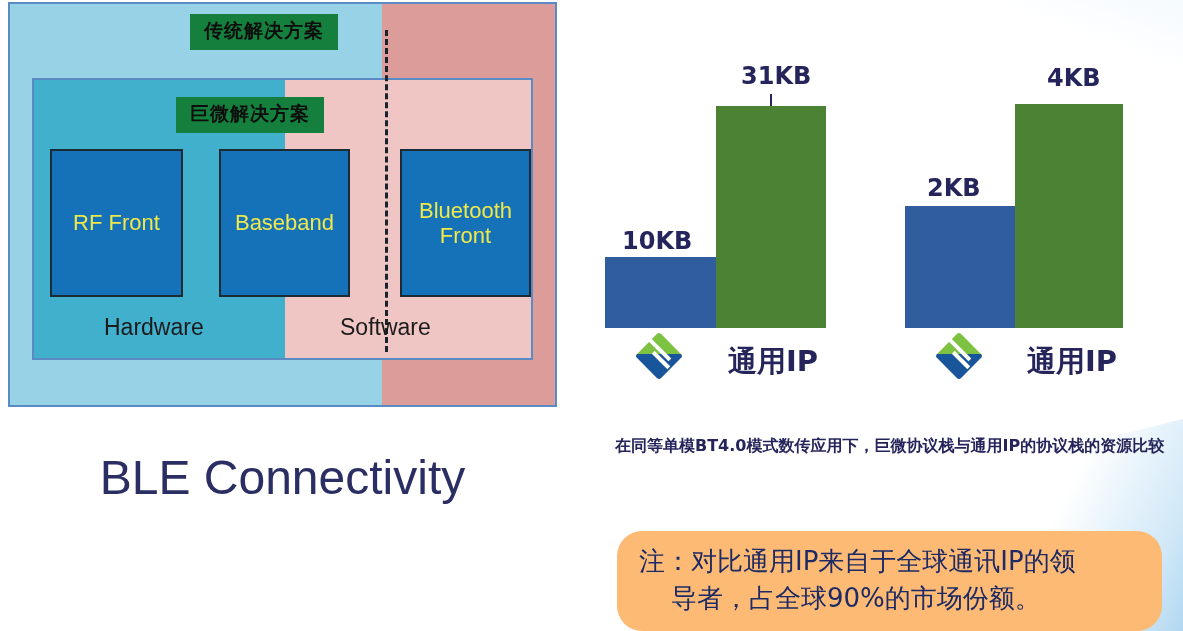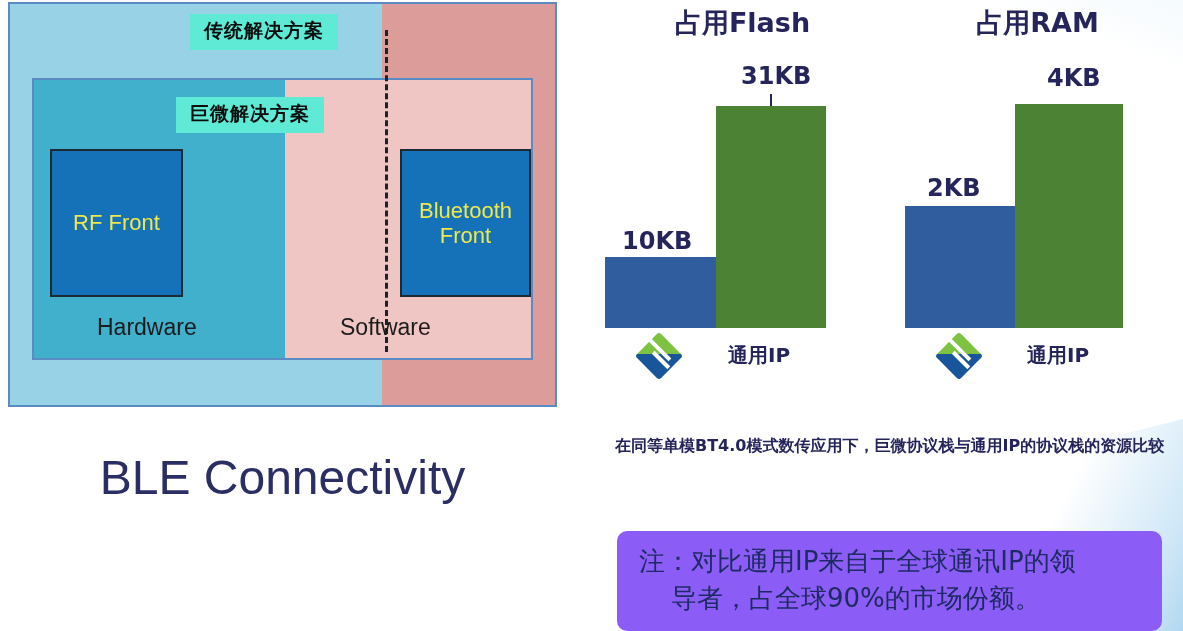--- a/index.html
+++ b/index.html
@@ -92,21 +92,21 @@
     position: absolute;
     left: 377px;
     top: 28px;
     width: 0;
     height: 322px;
     border-left: 3px dashed #19232e;
   }
 
   .tag {
     position: absolute;
-    background: #5eead4;
+    background: #15803d;
     color: #0d0d0d;
     font-size: 19px;
     font-weight: 700;
     letter-spacing: 1px;
     padding: 4px 14px 6px;
     white-space: nowrap;
     font-family: "DejaVu Sans", "Liberation Sans", sans-serif;
   }
   .tag-traditional { left: 182px; top: 12px; }
   .tag-jumicro { left: 168px; top: 95px; }
@@ -128,21 +128,21 @@
   .blk-rf       { left: 42px;  top: 147px; width: 133px; height: 148px; }
   .blk-baseband { left: 211px; top: 147px; width: 131px; height: 148px; }
   .blk-bt       { left: 392px; top: 147px; width: 131px; height: 148px; }
 
   .zone-label {
     position: absolute;
     color: #1b1b1b;
     font-size: 23px;
     font-family: "Liberation Sans", "DejaVu Sans", sans-serif;
   }
-  .zone-hw { left: 89px;  top: 312px; }
+  .zone-hw { left: 96px;  top: 312px; }
   .zone-sw { left: 332px; top: 312px; }
 
   .ble-title {
     position: absolute;
     left: 0;
     top: 450px;
     width: 565px;
     text-align: center;
     color: #2b2e63;
     font-size: 48px;
@@ -230,21 +230,21 @@
     position: absolute;
     background: #ffffff;
     transform: rotate(45deg);
   }
   .logo-mark .stripe1 { left: 9px;  top: 14px; width: 28px; height: 4px; }
   .logo-mark .stripe2 { left: 13px; top: 24px; width: 22px; height: 4px; }
 
   .generic-label {
     position: absolute;
     color: #25255c;
-    font-size: 20px;
+    font-size: 29px;
     font-weight: 700;
     white-space: nowrap;
     font-family: "DejaVu Sans", "Liberation Sans", sans-serif;
   }
 
   
   .caption {
     position: absolute;
     left: 615px;
     top: 434px;
@@ -254,22 +254,22 @@
     font-weight: 700;
     line-height: 1.5;
     font-family: "DejaVu Sans", "Liberation Sans", sans-serif;
   }
   .note-box {
     position: absolute;
     left: 617px;
     top: 531px;
     width: 545px;
     height: 100px;
-    background: #8b5cf6;
-    border-radius: 10px;
+    background: #fdba74;
+    border-radius: 25px;
     box-sizing: border-box;
     padding: 12px 18px 0 22px;
   }
   .note-text {
     color: #1d2a63;
     font-size: 26px;
     line-height: 1.42;
     font-family: "DejaVu Sans", "Liberation Sans", sans-serif;
   }
   .note-text .l2 { display: block; padding-left: 32px; }
@@ -291,35 +291,35 @@
     <div class="inner-hw"></div>
     <div class="inner-sw"></div>
   </div>
 
   <div class="dashed-divider"></div>
 
   <div class="tag tag-traditional">传统解决方案</div>
   <div class="tag tag-jumicro">巨微解决方案</div>
 
   <div class="blk blk-rf">RF Front</div>
+  <div class="blk blk-baseband">Baseband</div>
   <div class="blk blk-bt">
       <span style="white-space:pre-line">Bluetooth
 Front</span>
     </div>
 
   <div class="zone-label zone-hw">Hardware</div>
   <div class="zone-label zone-sw">Software</div>
 </div>
 
 <div class="ble-title">BLE Connectivity</div>
 
 <div class="charts">
 
   <div class="chart chart-flash">
-    <div class="chart-title">占用Flash</div>
 
     <div class="plot">
       <div class="bar bar-ours" style="left:5px; width:111px; height:71px;"></div>
       <div class="bar bar-generic" style="left:116px; width:110px; height:222px;"></div>
 
       <div class="bar-value" style="left:22px; top:177px;">10KB</div>
       <div class="bar-value" style="left:141px; top:12px;">31KB</div>
       <div class="value-tick" style="left:170px; top:44px;"></div>
     </div>
 
@@ -327,21 +327,20 @@
       <div class="logo-mark" style="left:37px; top:4px;">
         <div class="diamond"></div>
         <div class="stripe1"></div>
         <div class="stripe2"></div>
       </div>
       <div class="generic-label" style="left:128px; top:12px;">通用IP</div>
     </div>
   </div>
 
   <div class="chart chart-ram">
-    <div class="chart-title">占用RAM</div>
 
     <div class="plot">
       <div class="bar bar-ours" style="left:10px; width:110px; height:122px;"></div>
       <div class="bar bar-generic" style="left:120px; width:108px; height:224px;"></div>
 
       <div class="bar-value" style="left:32px; top:124px;">2KB</div>
       <div class="bar-value" style="left:152px; top:14px;">4KB</div>
     </div>
 
     <div class="axis-labels">

